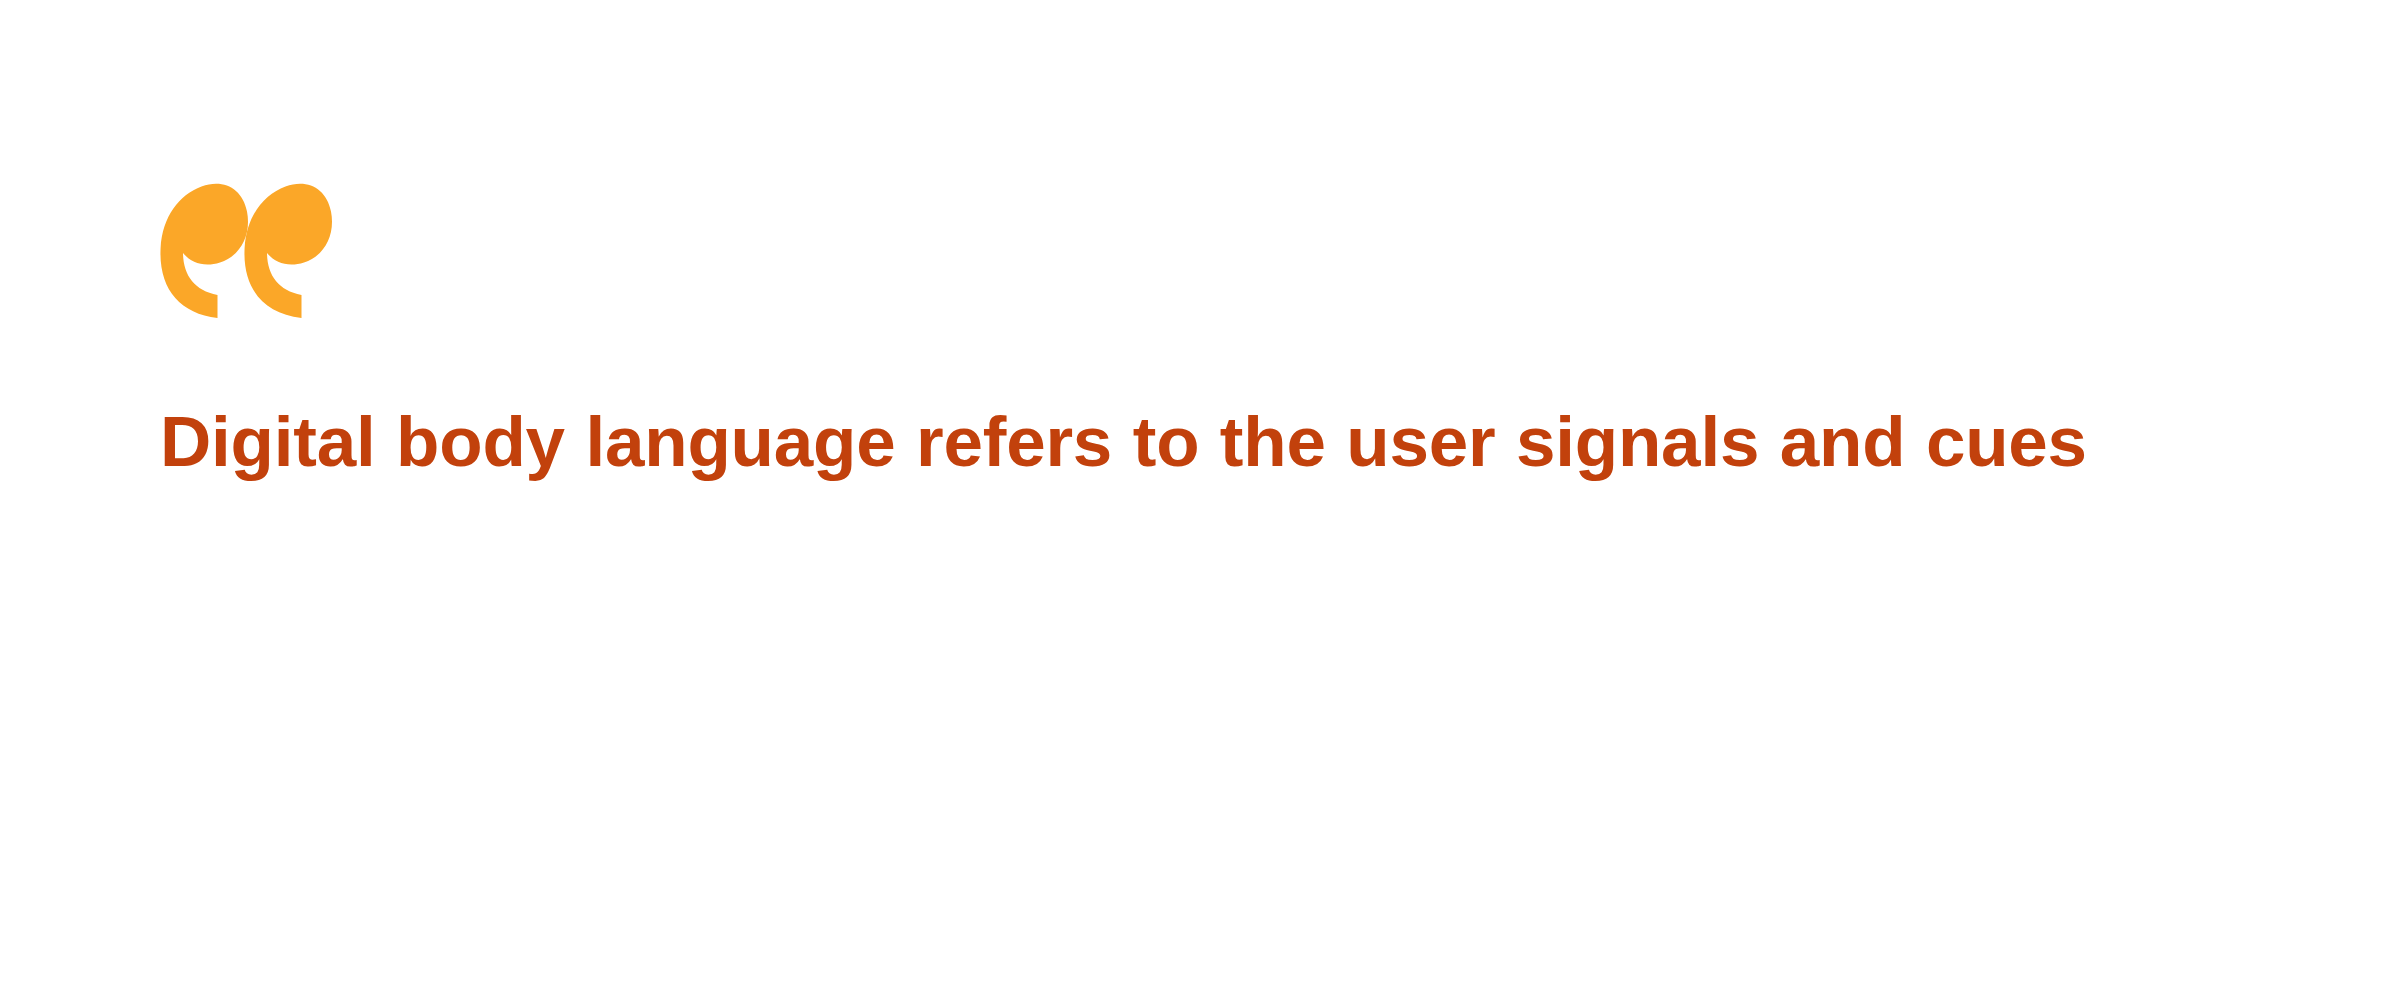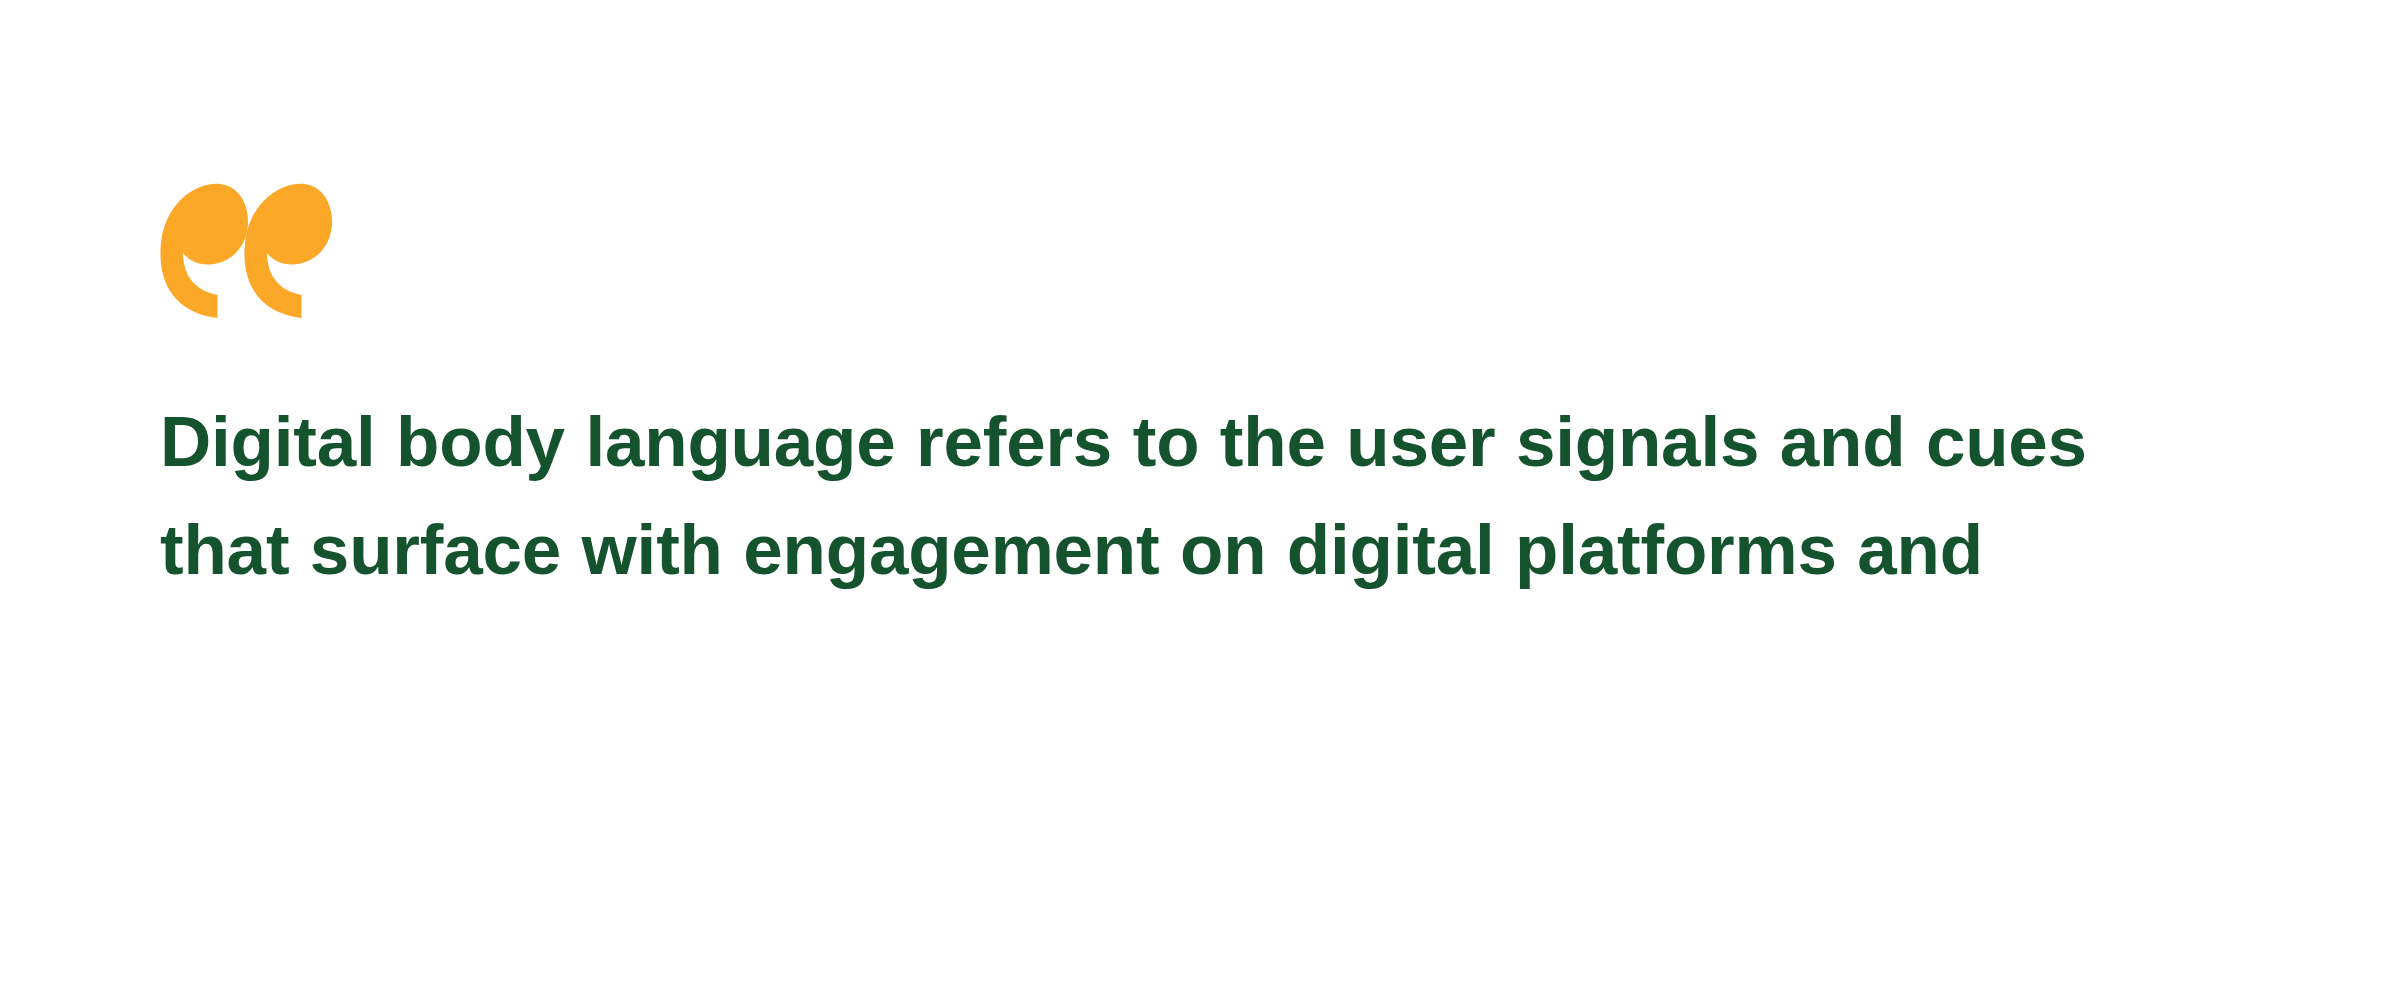--- a/index.html
+++ b/index.html
@@ -40,21 +40,21 @@
   }
 
   
   .quote-text {
     position: absolute;
     left: 160px;
     top: 388px;
     width: 2060px;
     margin: 0;
     padding: 0;
-    color: #14532d;
+    color: #c2410c;
     font-family: "Liberation Sans", sans-serif;
     font-size: 71px;
     font-weight: 700;
     line-height: 108px;
     letter-spacing: -0.2px;
     word-spacing: 1px;
   }
   .quote-line {
     display: block;
     white-space: nowrap;
@@ -85,16 +85,15 @@
                  C107.3 93.5 118.5 108.5 141.5 113.0
                  L141.5 136.0
                  C103.0 131.5 82.5 106.0 84.6 66.0
                  C86.3 34.5 103.5 12.5 125.5 4.5 Z"></path>
       </g>
     </svg>
   </div>
 
   <blockquote class="quote-text">
     <span class="quote-line">Digital body language refers to the user signals and cues</span>
-    <span class="quote-line">that surface with engagement on digital platforms and</span>
   </blockquote>
 
 </div>
 
 </body></html>

